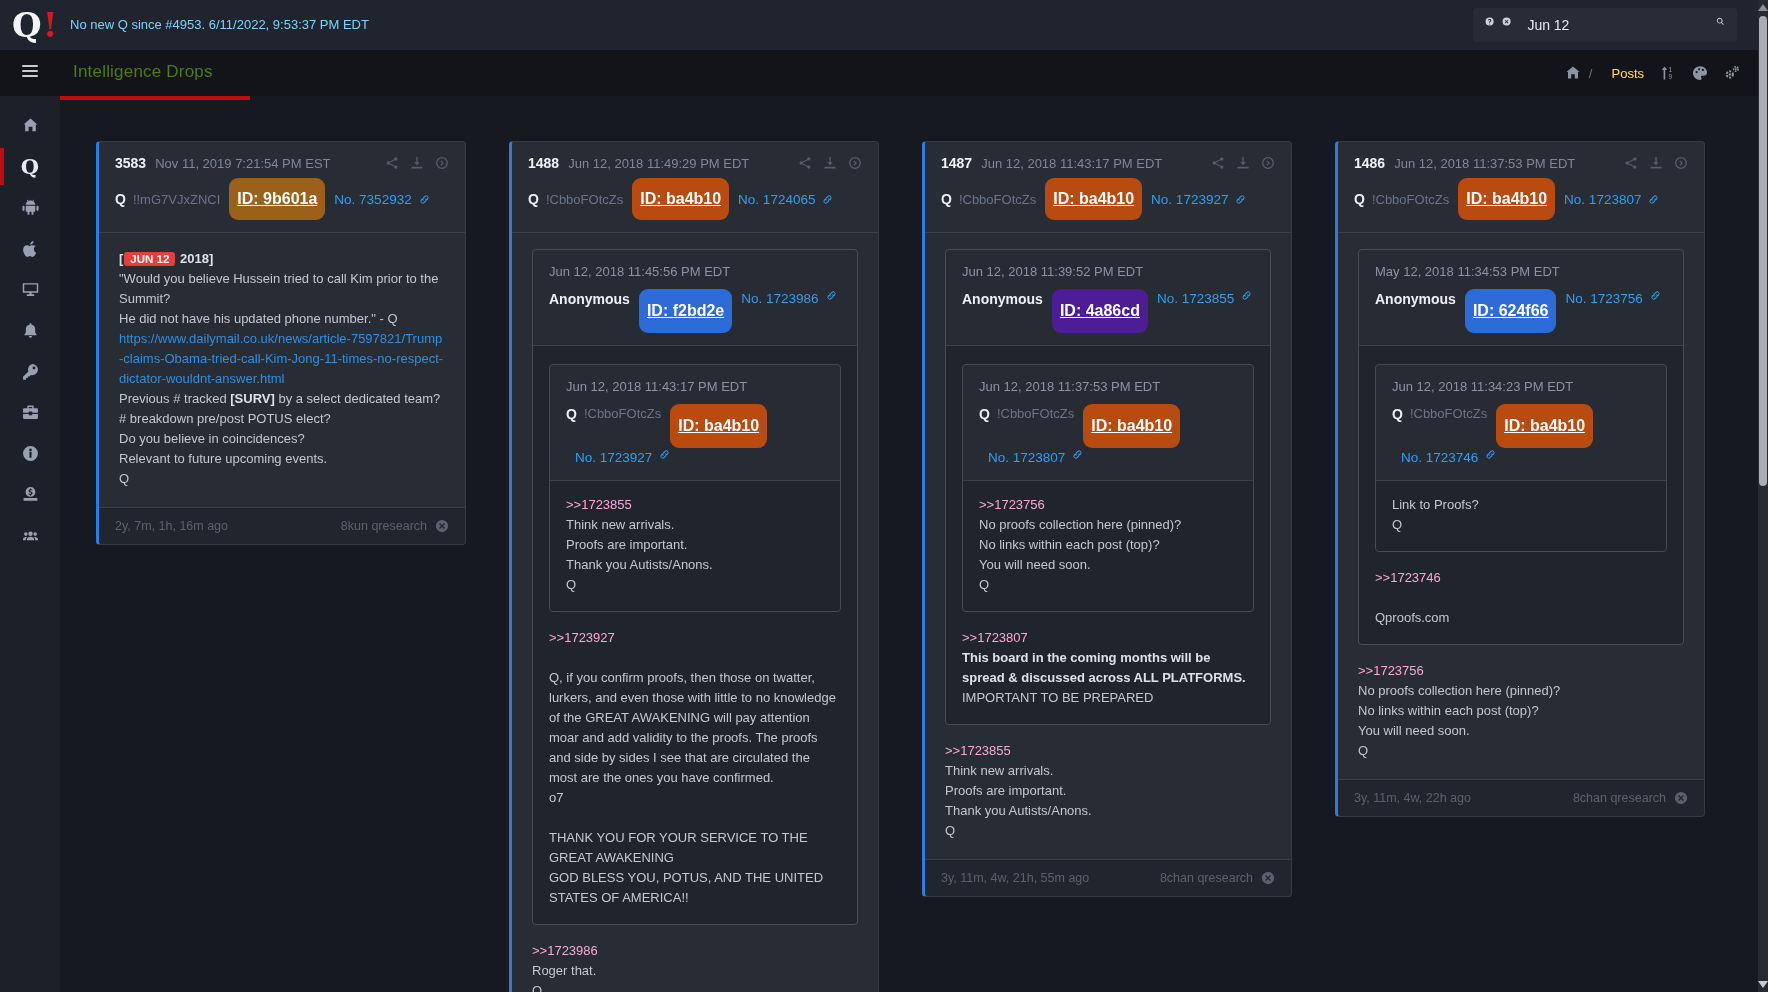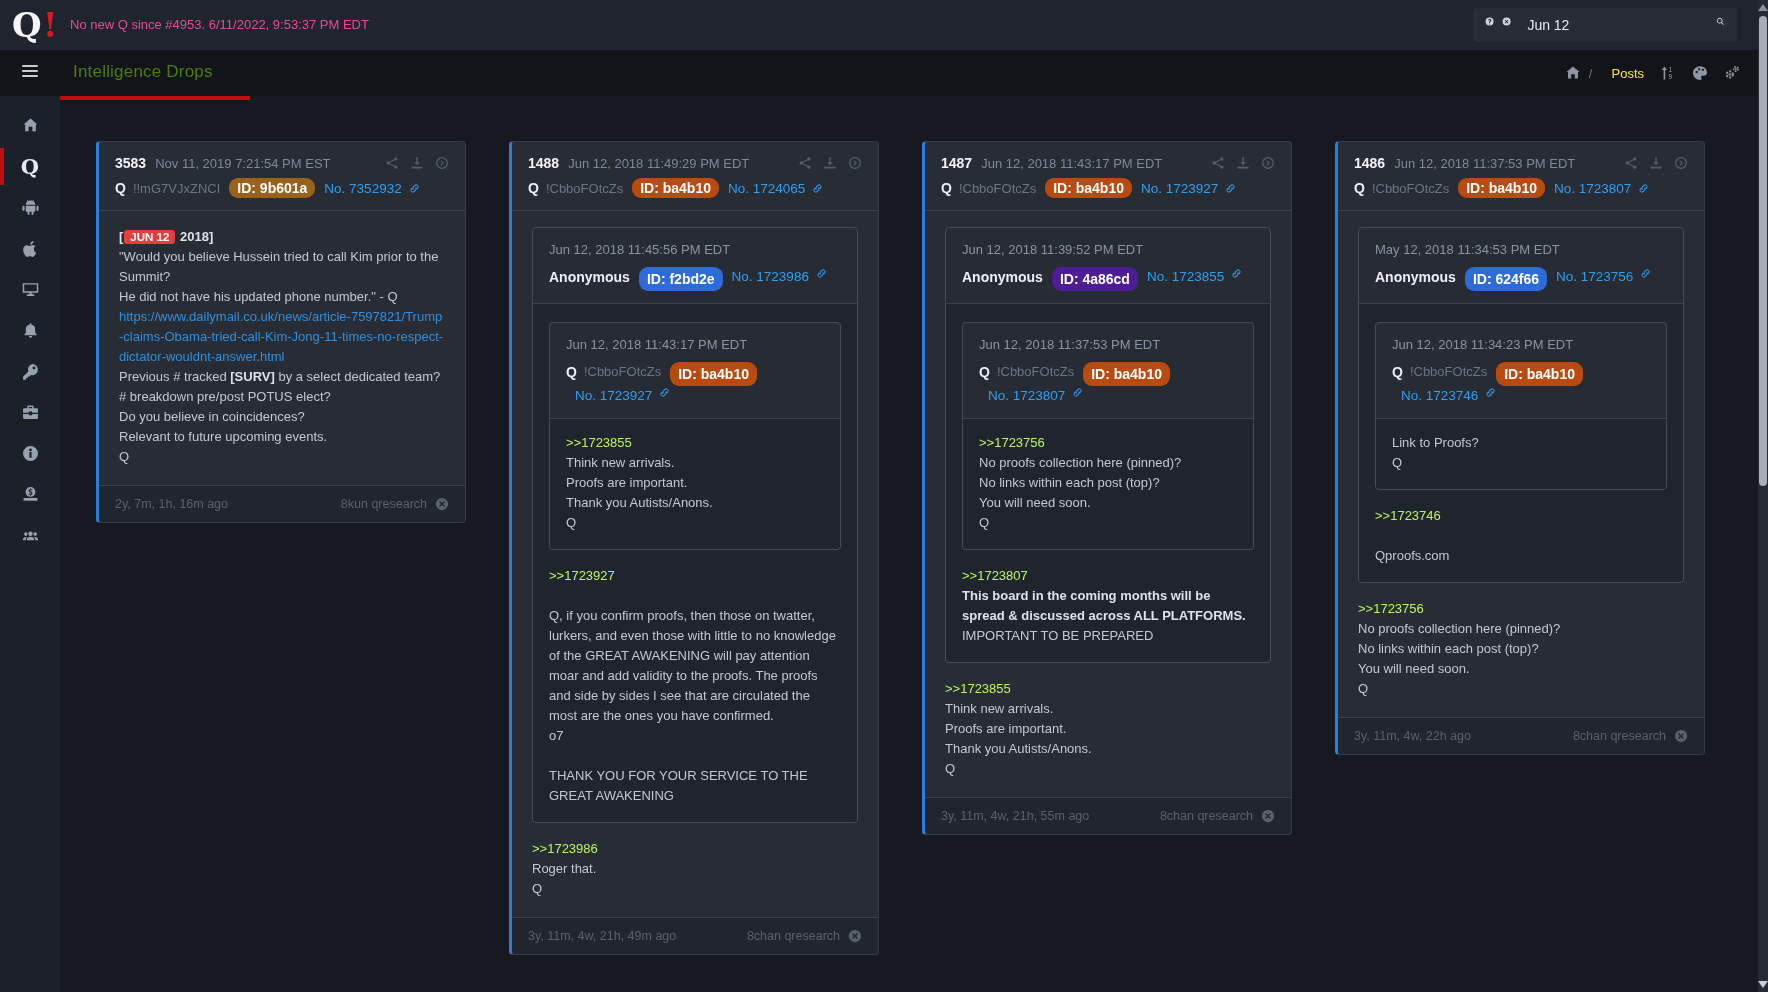--- a/index.html
+++ b/index.html
@@ -5,21 +5,21 @@
   * { margin:0; padding:0; box-sizing:border-box; }
   html,body { width:1768px; height:992px; overflow:hidden; background:#14171d;
     font-family:"Liberation Sans","DejaVu Sans",sans-serif; }
   svg { display:block; }
 
   
   .topbar { position:absolute; left:0; top:0; width:1768px; height:50px; background:#1f242e; z-index:5; }
   .logo { position:absolute; left:12px; top:4px; font-family:"DejaVu Serif","Liberation Serif",serif; font-weight:bold; font-size:34px; line-height:42px; }
   .logo .lq { color:#f4f5f7; }
   .logo .lb { color:#d41920; margin-left:1px; }
-  .status { position:absolute; left:70px; top:17px; font-size:13px; color:#ec4899; }
+  .status { position:absolute; left:70px; top:17px; font-size:13px; color:#7dd3fc; }
   .search { position:absolute; right:31px; top:8px; width:264px; height:34px; background:#272c36; border-radius:4px; display:flex; align-items:center; padding:0 12px; }
   .search .cicon { color:#cfd3da; width:17px; height:17px; margin-right:8px; cursor:pointer; }
   .search input { flex:1; background:transparent; border:none; outline:none; color:#e8eaef; font-size:14px; font-family:inherit; padding-left:8px; }
   .search .mag { color:#cfd3da; width:16px; height:16px; margin-left:8px; cursor:pointer; }
 
   
   .navbar { position:absolute; left:0; top:50px; width:1768px; height:46px; background:#121419; z-index:4; }
   .burger { position:absolute; left:22px; top:15px; width:16px; height:14px; cursor:pointer; }
   .burger i { display:block; height:2px; background:#c7ccd4; margin-bottom:3px; border-radius:1px; }
   .pagetitle { position:absolute; left:73px; top:12px; font-size:17px; color:#4d7c0f; letter-spacing:.2px; }
@@ -48,31 +48,31 @@
   .c-head { padding:13px 16px 12px; border-bottom:1px solid #3a414c; }
   .c-row1 { display:flex; align-items:center; }
   .num { font-size:14px; font-weight:bold; color:#f2f4f7; }
   .hdate { font-size:13px; color:#7e8898; margin-left:9px; }
   .actions { margin-left:auto; display:flex; gap:11px; color:#545d6b; }
   .actions span { width:14px; height:14px; cursor:pointer; }
   .actions svg { width:14px; height:14px; }
   .c-row2 { margin-top:7px; display:flex; align-items:center; flex-wrap:wrap; }
   .author { font-size:14px; font-weight:bold; color:#eef0f4; }
   .trip { font-size:13px; color:#6b7585; margin-left:7px; }
-  .idb { font-size:14px; font-weight:bold; color:#fff; padding:2px 8px; border-radius:9px; margin-left:9px; white-space:nowrap; }
+  .idb { font-size:16px; font-weight:bold; color:#fff; padding:12px 8px; border-radius:9px; margin-left:9px; white-space:nowrap;text-decoration:underline; }
   .no { font-size:13.5px; color:#2f9ff0; margin-left:9px; cursor:pointer; }
   .lnkic { width:13px; height:13px; color:#2f9ff0; margin-left:6px; cursor:pointer; }
   .lnkic svg { width:13px; height:13px; }
 
   .c-body { padding:16px 20px 18px; font-size:13px; line-height:20px; color:#c2c8d2; }
   .line { min-height:20px; word-wrap:break-word; }
   .line.blank { height:20px; }
   .b { font-weight:bold; color:#dde1e8; }
   .lnk { color:#2e8fe0; word-break:break-all; cursor:pointer; }
-  .ref { color:#bef264; cursor:pointer; }
+  .ref { color:#f9a8d4; cursor:pointer; }
   .dbadge { background:#e53e3e; color:#fff; font-weight:bold; font-size:11.5px; padding:1px 6px; border-radius:3px; margin:0 1px; }
 
   .quote { border:1px solid #454c58; border-radius:4px; background:#262b34; margin-bottom:16px; }
   .q-head { padding:12px 16px; }
   .q-date { font-size:13px; color:#8a93a3; }
   .q-meta { margin-top:7px; display:flex; align-items:flex-start; flex-wrap:wrap; }
   .q-body { padding:14px 16px 16px; background:#20252d; border-top:1px solid #3a414c; border-radius:0 0 4px 4px; }
   .q-body .quote { margin:4px 0 16px; }
 
   .c-foot { display:flex; align-items:center; justify-content:space-between; padding:11px 16px; background:#21262e; border-top:1px solid #39404a; border-radius:0 0 4px 4px; color:#59616e; font-size:12.5px; }
@@ -371,20 +371,21 @@
                   <div class="line"><span>Thank you Autists/Anons.</span></div>
                   <div class="line"><span>Q</span></div>
                 </div>
               </div>
               <div class="line"><span class="ref">&gt;&gt;1723927</span></div>
               <div class="line blank"></div>
               <div class="line"><span>Q, if you confirm proofs, then those on twatter, lurkers, and even those with little to no knowledge of the GREAT AWAKENING will pay attention moar and add validity to the proofs. The proofs and side by sides I see that are circulated the most are the ones you have confirmed.</span></div>
               <div class="line"><span>o7</span></div>
               <div class="line blank"></div>
               <div class="line"><span>THANK YOU FOR YOUR SERVICE TO THE GREAT AWAKENING</span></div>
+              <div class="line"><span>GOD BLESS YOU, POTUS, AND THE UNITED STATES OF AMERICA!!</span></div>
             </div>
           </div>
           <div class="line"><span class="ref">&gt;&gt;1723986</span></div>
           <div class="line"><span>Roger that.</span></div>
           <div class="line"><span>Q</span></div>
         </div>
         <footer class="c-foot">
           <span class="ago">3y, 11m, 4w, 21h, 49m ago</span>
           <span class="right">
             <span class="src">8chan qresearch</span>

